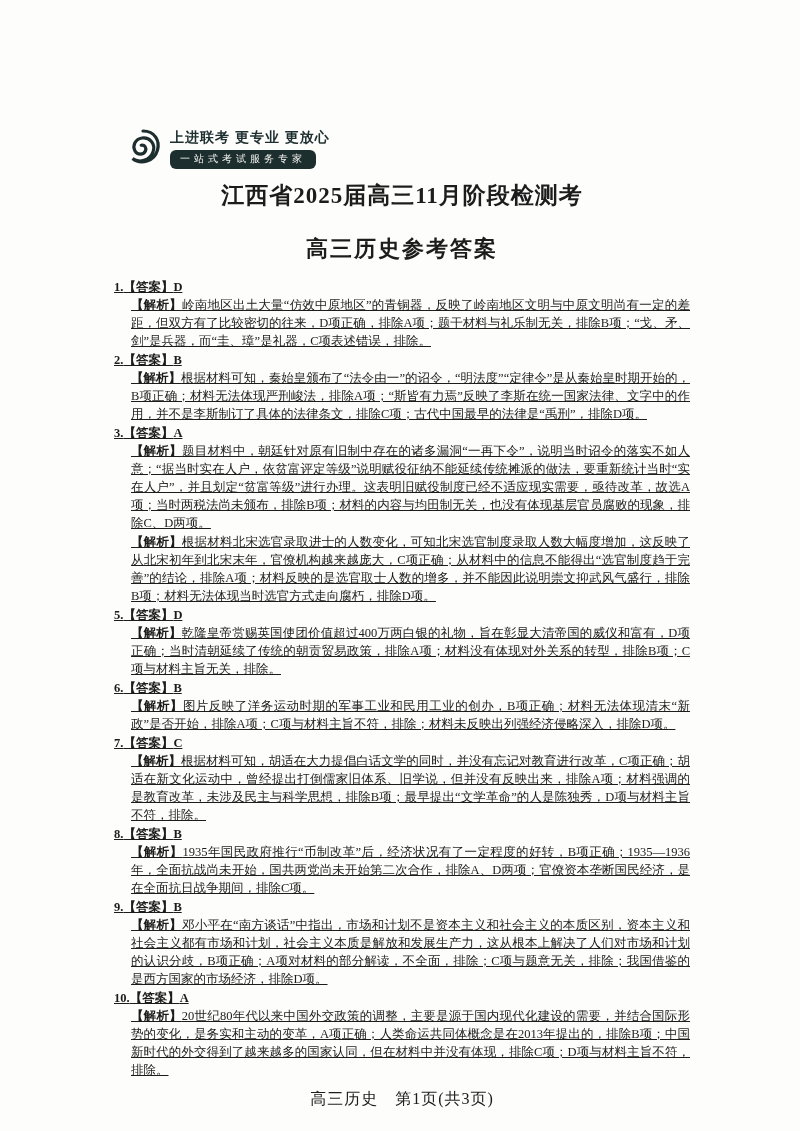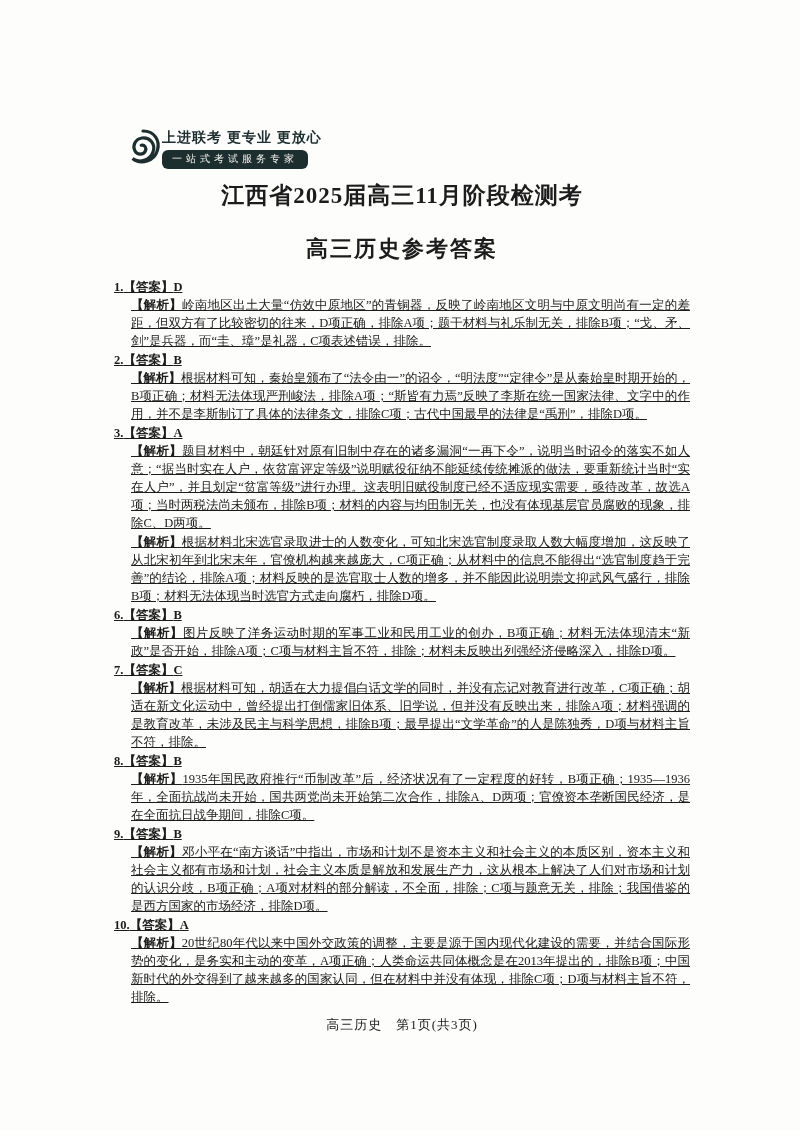--- a/index.html
+++ b/index.html
@@ -15,21 +15,21 @@
     overflow: hidden;
   }
 
   
   .logo-block {
     position: absolute;
     left: 122px;
     top: 128px;
     display: flex;
     align-items: center;
-    gap: 0;
+    gap: 8px;
   }
   .logo-icon { width: 40px; height: 42px; flex: 0 0 auto; }
   .logo-text { display: flex; flex-direction: column; gap: 3px; }
   .logo-brand {
     font-family: "Liberation Sans", "DejaVu Sans", sans-serif;
     font-weight: bold;
     font-size: 14px;
     letter-spacing: 1px;
     color: #1d2e2e;
   }
@@ -78,21 +78,21 @@
     font-size: 12.5px;
     line-height: 18px;
     text-align: justify;
     text-justify: inter-ideograph;
   }
   .lbl { font-weight: bold; }
 
   .footer {
     margin-top: 10px;
     text-align: center;
-    font-size: 13px;
+    font-size: 16px;
     letter-spacing: 1px;
   }
 </style>
 </head>
 <body>
 
 <div class="page">
 
   <div class="logo-block">
     <svg class="logo-icon" viewBox="0 0 40 42">
@@ -120,20 +120,24 @@
 
     <div class="item">
       <div class="item-head"><span class="num">3.</span><span class="lbl">【答案】</span><span class="ans">A</span></div>
       <div class="item-body"><span class="lbl">【解析】</span><span>题目材料中，朝廷针对原有旧制中存在的诸多漏洞“一再下令”，说明当时诏令的落实不如人意；“据当时实在人户，依贫富评定等级”说明赋役征纳不能延续传统摊派的做法，要重新统计当时“实在人户”，并且划定“贫富等级”进行办理。这表明旧赋役制度已经不适应现实需要，亟待改革，故选A项；当时两税法尚未颁布，排除B项；材料的内容与均田制无关，也没有体现基层官员腐败的现象，排除C、D两项。</span></div>
     </div>
 
     <div class="item">
       <div class="item-body"><span class="lbl">【解析】</span><span>根据材料北宋选官录取进士的人数变化，可知北宋选官制度录取人数大幅度增加，这反映了从北宋初年到北宋末年，官僚机构越来越庞大，C项正确；从材料中的信息不能得出“选官制度趋于完善”的结论，排除A项；材料反映的是选官取士人数的增多，并不能因此说明崇文抑武风气盛行，排除B项；材料无法体现当时选官方式走向腐朽，排除D项。</span></div>
     </div>
 
+    <div class="item">
+      <div class="item-head"><span class="num">5.</span><span class="lbl">【答案】</span><span class="ans">D</span></div>
+      <div class="item-body"><span class="lbl">【解析】</span><span>乾隆皇帝赏赐英国使团价值超过400万两白银的礼物，旨在彰显大清帝国的威仪和富有，D项正确；当时清朝延续了传统的朝贡贸易政策，排除A项；材料没有体现对外关系的转型，排除B项；C项与材料主旨无关，排除。</span></div>
+    </div>
 
     <div class="item">
       <div class="item-head"><span class="num">6.</span><span class="lbl">【答案】</span><span class="ans">B</span></div>
       <div class="item-body"><span class="lbl">【解析】</span><span>图片反映了洋务运动时期的军事工业和民用工业的创办，B项正确；材料无法体现清末“新政”是否开始，排除A项；C项与材料主旨不符，排除；材料未反映出列强经济侵略深入，排除D项。</span></div>
     </div>
 
     <div class="item">
       <div class="item-head"><span class="num">7.</span><span class="lbl">【答案】</span><span class="ans">C</span></div>
       <div class="item-body"><span class="lbl">【解析】</span><span>根据材料可知，胡适在大力提倡白话文学的同时，并没有忘记对教育进行改革，C项正确；胡适在新文化运动中，曾经提出打倒儒家旧体系、旧学说，但并没有反映出来，排除A项；材料强调的是教育改革，未涉及民主与科学思想，排除B项；最早提出“文学革命”的人是陈独秀，D项与材料主旨不符，排除。</span></div>
     </div>

